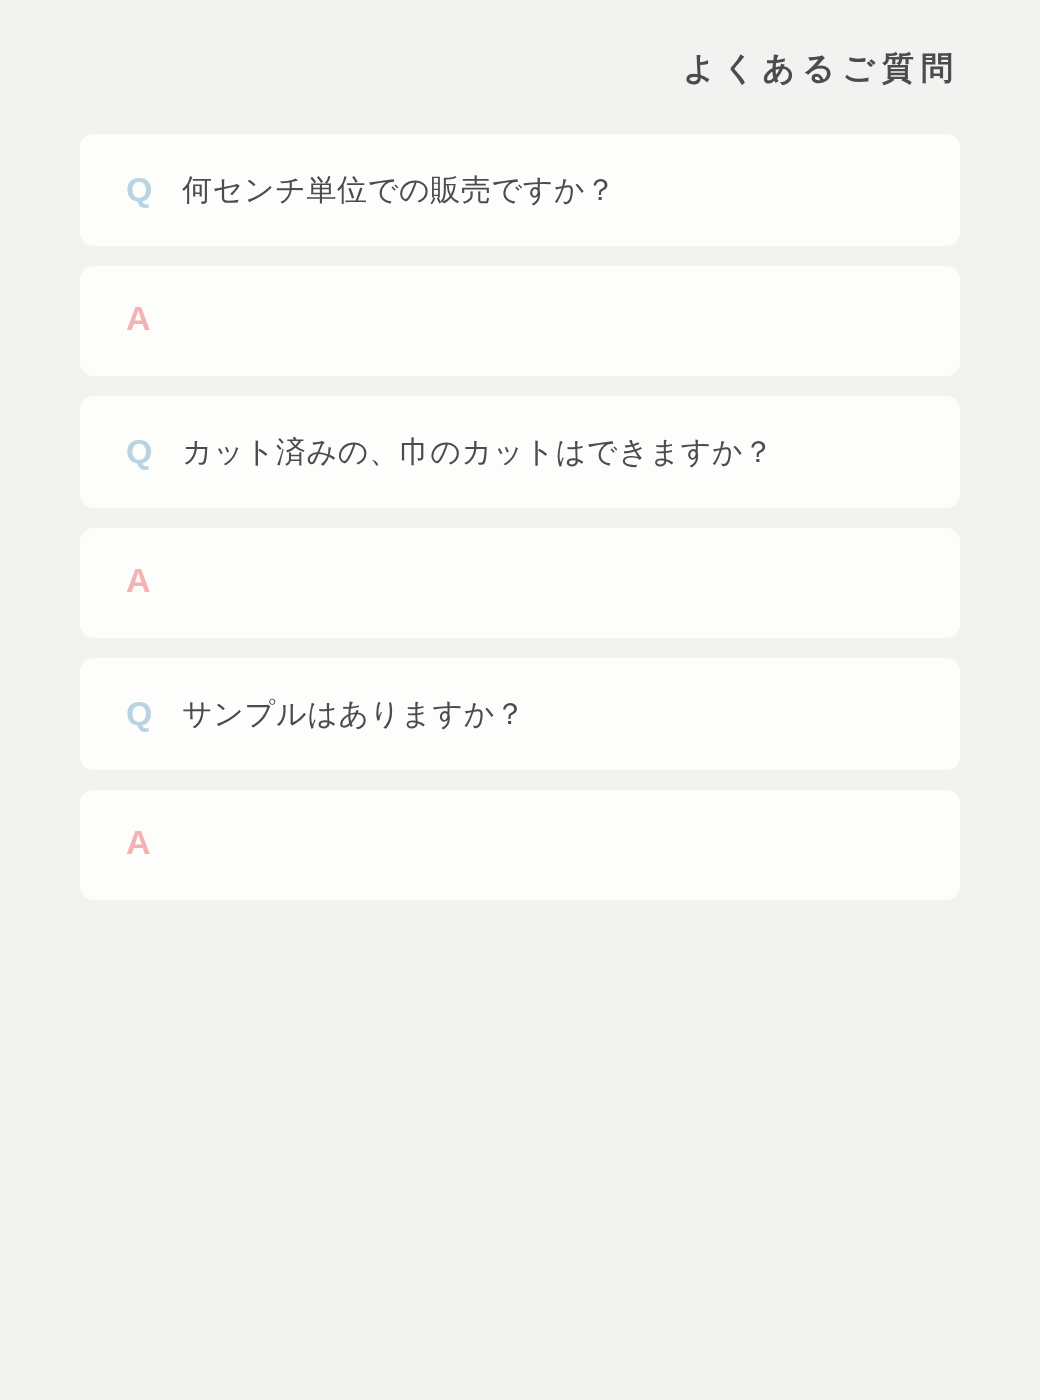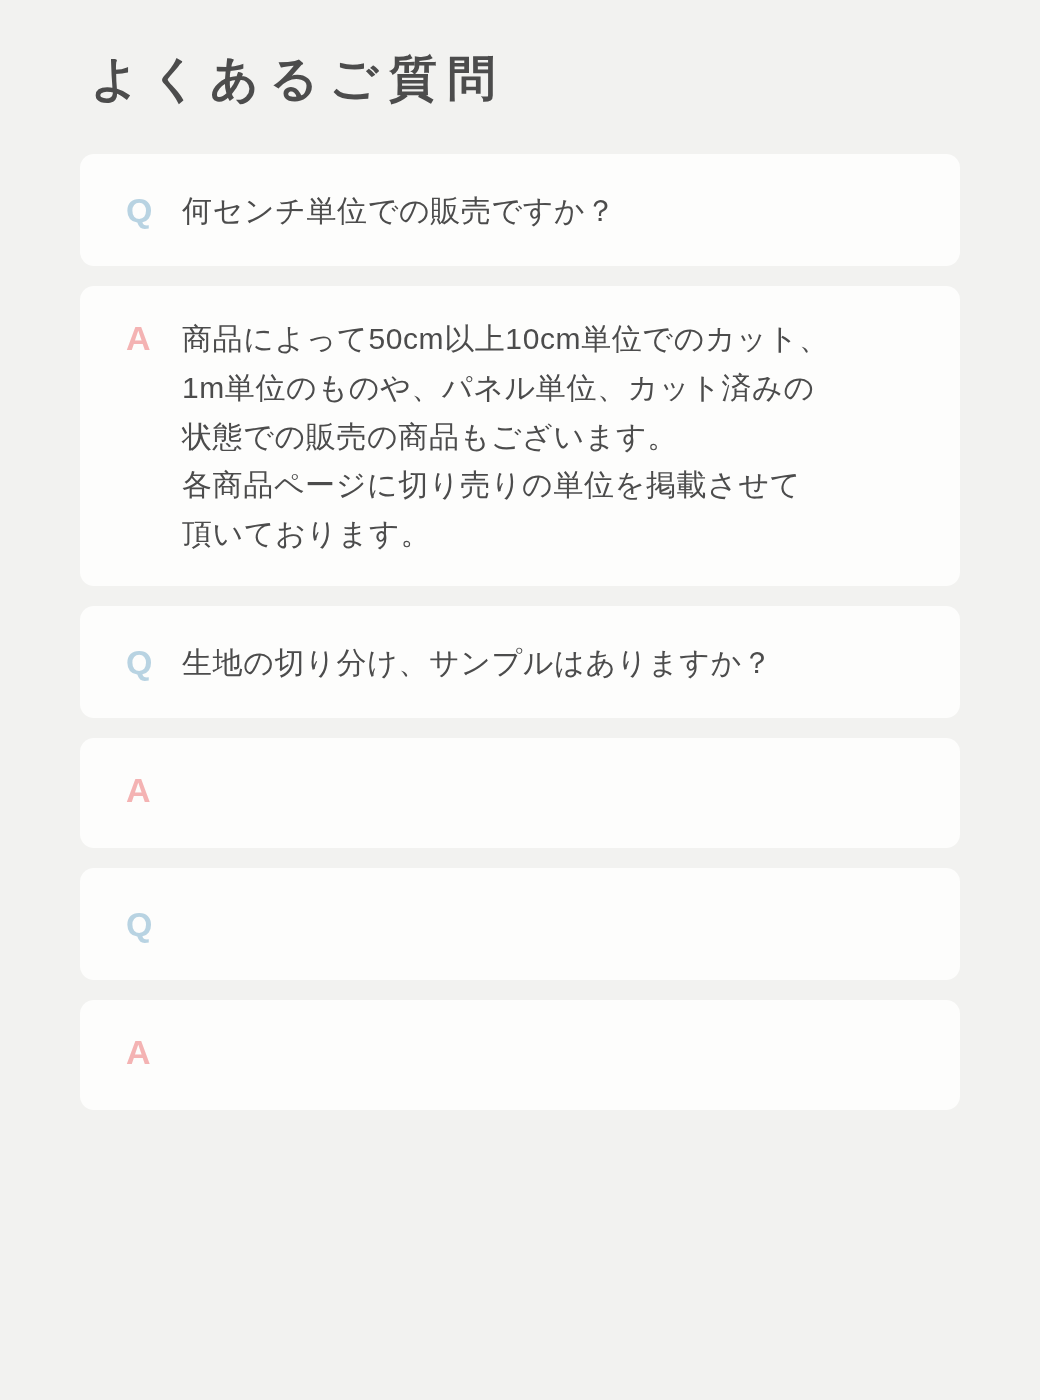--- a/index.html
+++ b/index.html
@@ -15,22 +15,22 @@
     overflow: hidden;
   }
   .page {
     width: 1040px;
     height: 1400px;
     box-sizing: border-box;
     padding: 0 80px;
     position: relative;
   }
   .faq-title {
-    text-align: left;
-    font-size: 48px;
+    text-align: right;
+    font-size: 32px;
     font-weight: bold;
     letter-spacing: 0.22em;
     color: #4c4c4c;
     padding-top: 48px;
     padding-bottom: 0;
     margin: 0 0 44px 0;
     line-height: 1.3;
     text-indent: 0.22em;
   }
   .card {
@@ -81,37 +81,33 @@
 
   <h1 class="faq-title">よくあるご質問</h1>
 
   <div class="card question">
     <div class="marker q">Q</div>
     <div class="text">何センチ単位での販売ですか？</div>
   </div>
 
   <div class="card answer">
     <div class="marker a">A</div>
-    <div class="text">商品によって50cm以上10cm単位でのカット、
-1m単位のものや、パネル単位、カット済みの
-状態での販売の商品もございます。
-各商品ページに切り売りの単位を掲載させて
-頂いております。</div>
   </div>
 
   <div class="card question">
     <div class="marker q">Q</div>
-    <div class="text">生地の切り分け、サンプルはありますか？</div>
+    <div class="text">カット済みの、巾のカットはできますか？</div>
   </div>
 
   <div class="card answer">
     <div class="marker a">A</div>
   </div>
 
   <div class="card question">
     <div class="marker q">Q</div>
+    <div class="text">サンプルはありますか？</div>
   </div>
 
   <div class="card answer">
     <div class="marker a">A</div>
   </div>
 
 </div>
 
 </body></html>

